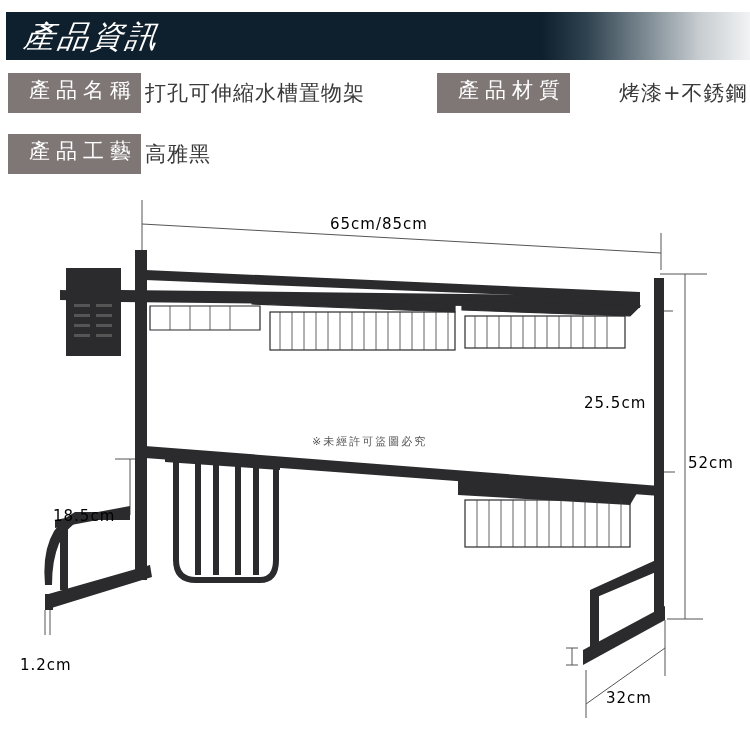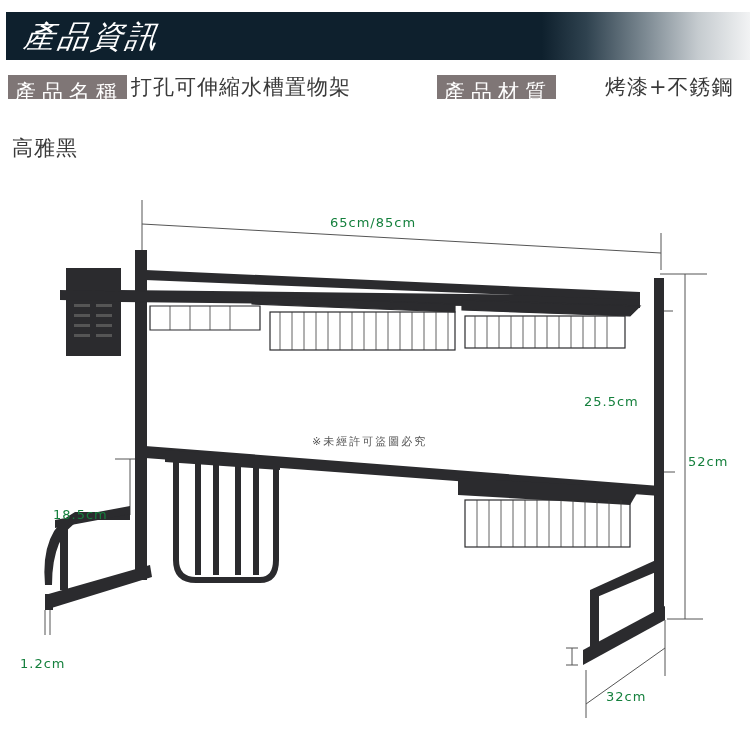--- a/index.html
+++ b/index.html
@@ -11,30 +11,30 @@
     }
     .header-title {
       position: absolute; left: 18px; top: 4px; color: #ffffff;
       font-size: 31px; font-style: italic; letter-spacing: 3px;
       font-family: "DejaVu Sans", sans-serif; font-weight: normal;
       transform: skewX(-8deg);
     }
     .spec-row { position: absolute; display: flex; align-items: center; }
     .spec-label {
       background: #7f7676; color: #ffffff; font-size: 21px; letter-spacing: 6px;
-      height: 24px; line-height: 34px; padding: 0 4px 0 7px;
+      height: 40px; line-height: 34px; padding: 0 4px 0 21px;
       font-family: "DejaVu Sans", sans-serif;
     }
     .spec-value {
       color: #3a3a3a; font-size: 21px; margin-left: 4px; letter-spacing: 1px;
       font-family: "DejaVu Sans", sans-serif;
     }
     .diagram { position: absolute; left: 0; top: 180px; width: 750px; height: 570px; }
     .dim-label {
-      position: absolute; color: #15803d; font-size: 13px; letter-spacing: 1px;
+      position: absolute; color: #000000; font-size: 15px; letter-spacing: 1px;
       font-family: "DejaVu Sans", sans-serif; background: transparent;
     }
     .watermark {
       position: absolute; color: #555555; font-size: 11px; letter-spacing: 2px;
       font-family: "DejaVu Sans", sans-serif;
     }
   </style>
 </head>
 <body>
 
@@ -46,20 +46,21 @@
   <span class="spec-label">產品名稱</span>
   <span class="spec-value">打孔可伸縮水槽置物架</span>
 </div>
 
 <div class="spec-row" style="left:437px; top:73px;gap:45px;">
   <span class="spec-label">產品材質</span>
   <span class="spec-value">烤漆+不銹鋼</span>
 </div>
 
 <div class="spec-row" style="left:8px; top:134px;">
+  <span class="spec-label">產品工藝</span>
   <span class="spec-value">高雅黑</span>
 </div>
 
 <svg class="diagram" viewBox="0 180 750 570" width="750" height="570">
   <g stroke="#555" stroke-width="1" fill="none">
 
     <line x1="142" y1="200" x2="142" y2="250"></line>
     <line x1="142" y1="224" x2="661" y2="253"></line>
     <line x1="661" y1="233" x2="661" y2="270"></line>
 

